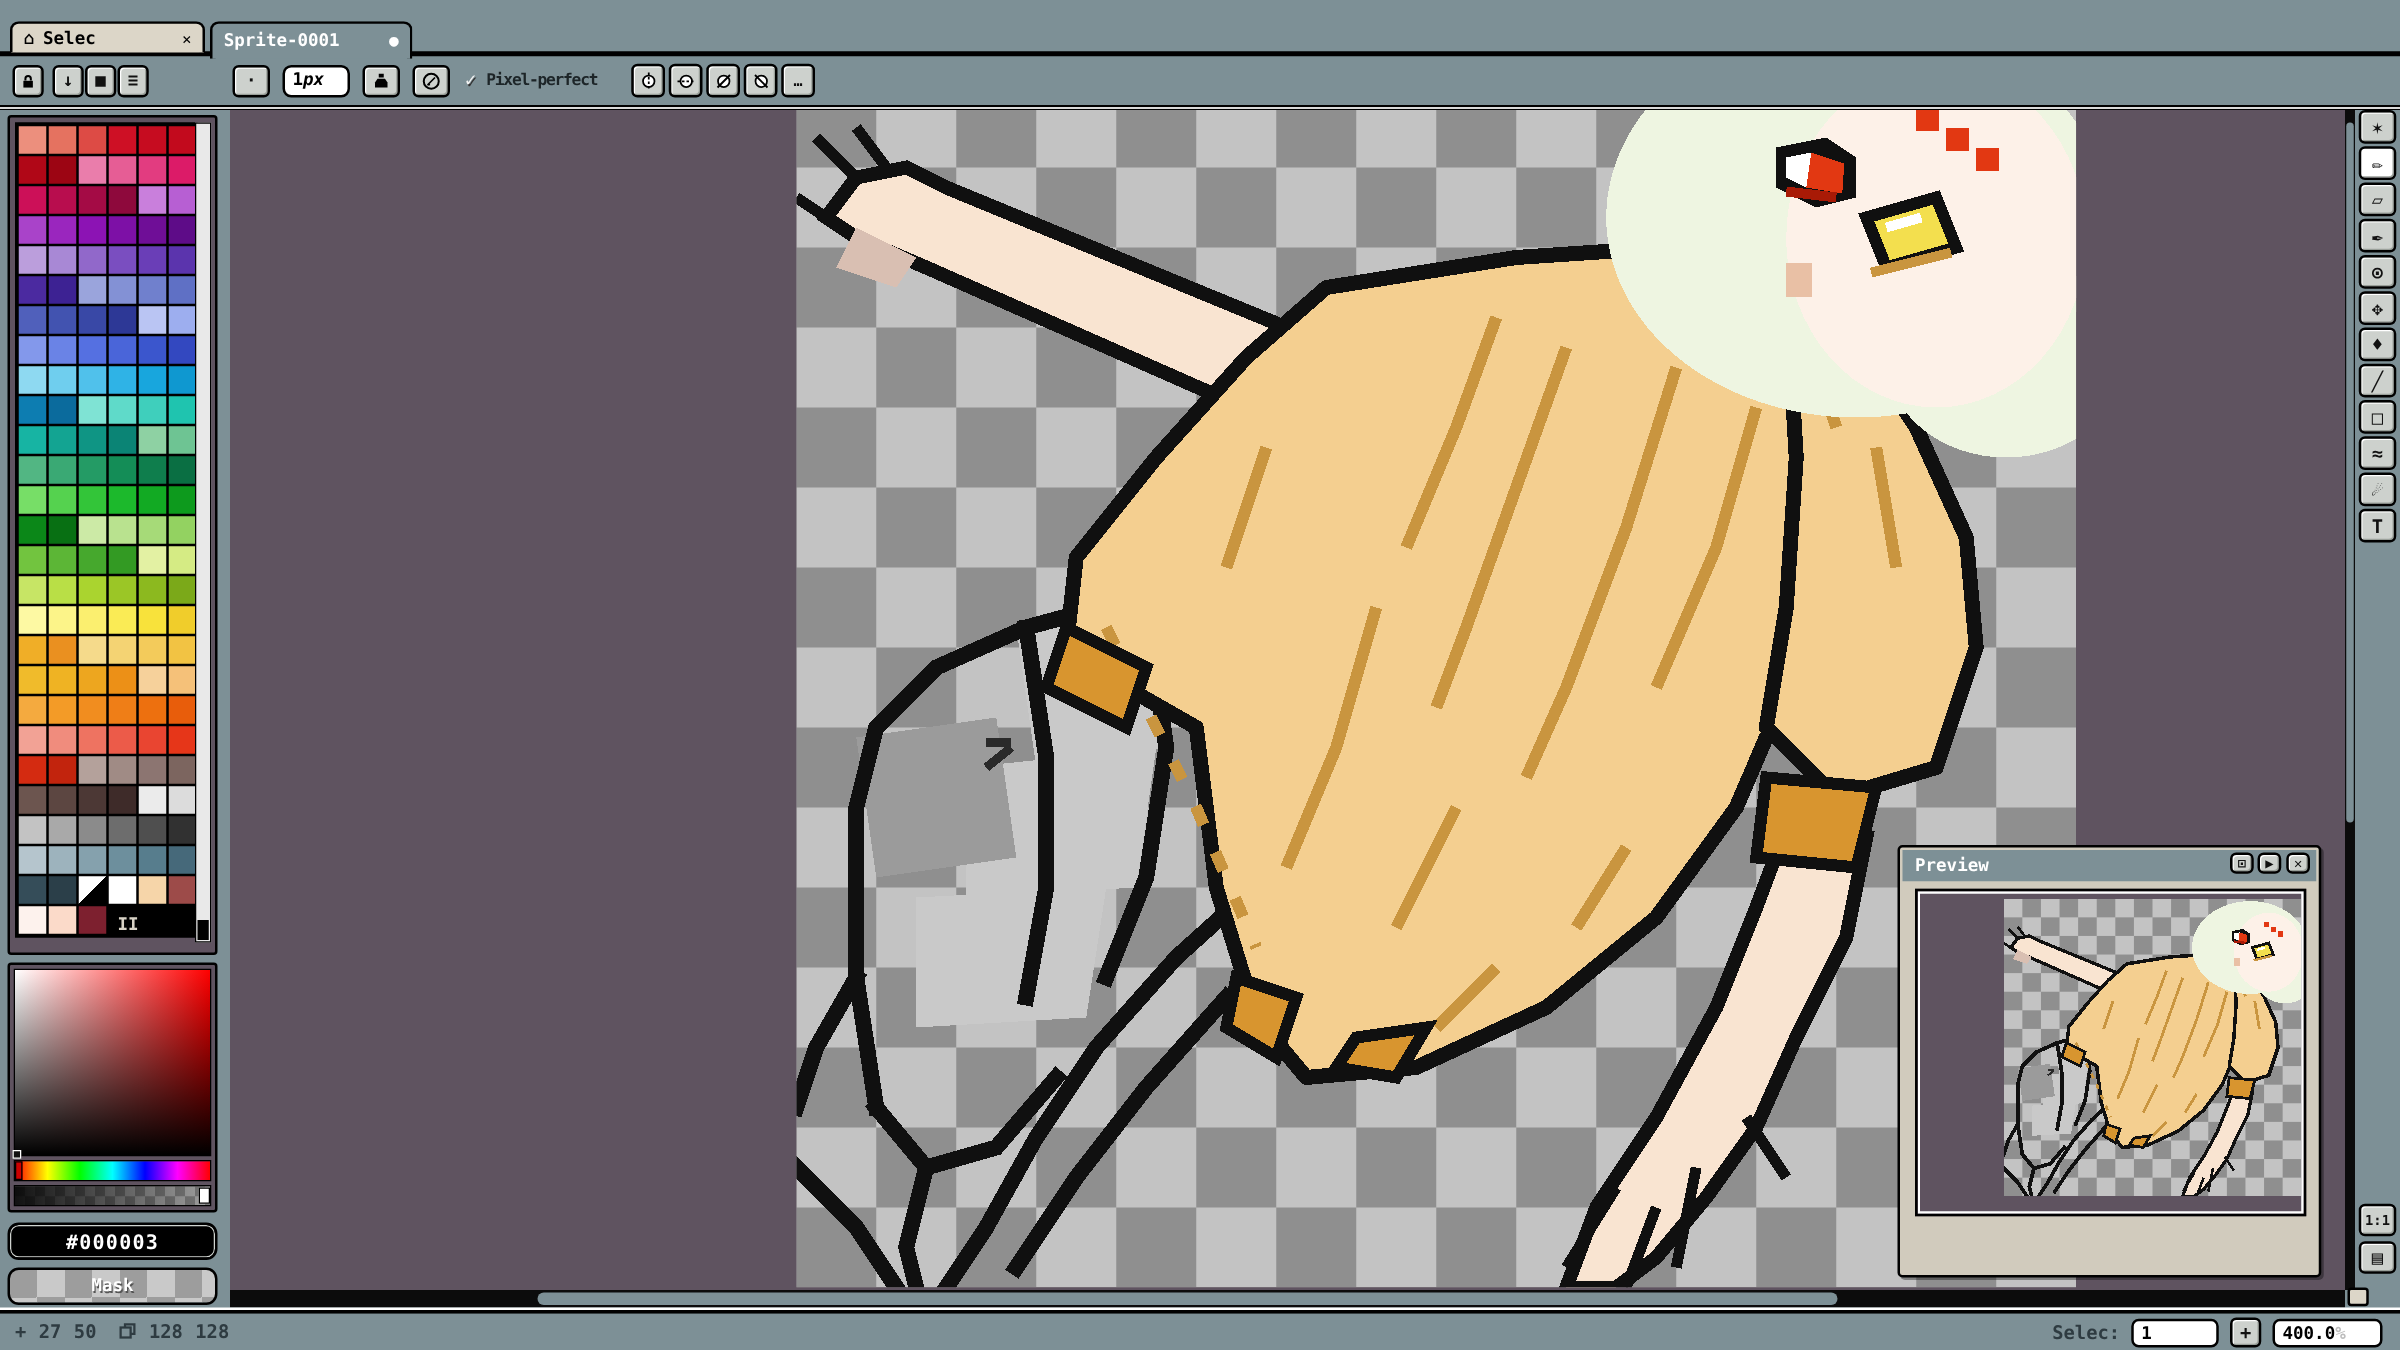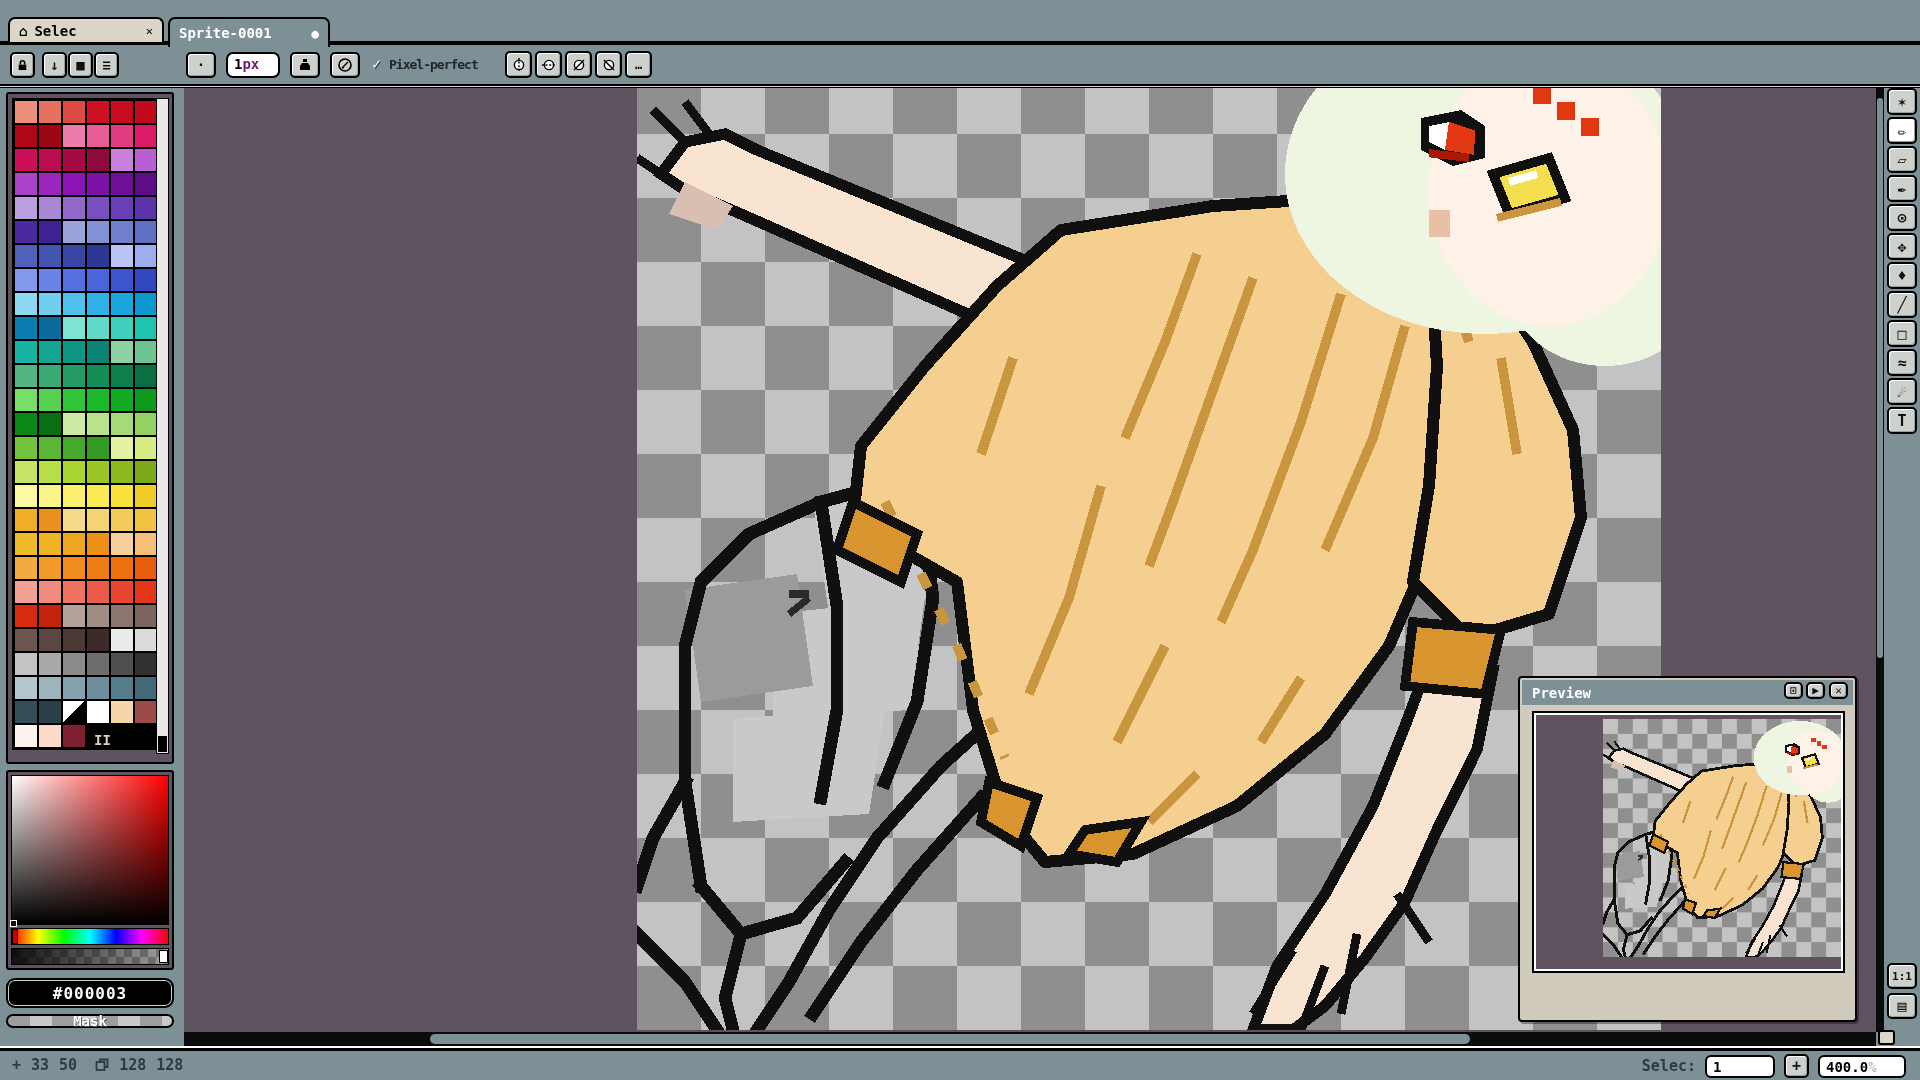--- a/index.html
+++ b/index.html
@@ -27,21 +27,21 @@
   
   #toolbar { position:absolute; left:0; top:45px; width:1920px; height:39px; background:var(--chrome); }
   .btn { background:var(--btn); border:2px solid #000; border-radius:5px;
          box-shadow:inset 1px 1px 0 #fff, inset -1px -1px 0 #9aa09a;
          display:flex; align-items:center; justify-content:center; color:#111; }
   .tb { position:absolute; top:7px; width:25px; height:26px; font-size:14px; }
   #btn-lock{left:10px;} #btn-drop{left:42px;} #btn-square{left:68px;} #btn-menu{left:94px;}
   #btn-brushsize { left:186px; width:30px; }
   #field-size { position:absolute; left:226px; top:7px; width:54px; height:26px; background:#fff;
                 border:2px solid #000; border-radius:7px; font-size:14px; padding:2px 0 0 6px; }
-  #field-size .unit { color:#701a75; }
+  #field-size .unit { color:#000000;font-style:italic; }
   #btn-ink { left:290px; width:30px; }
   #btn-dynamics { left:330px; width:30px; }
   #pixel-perfect { position:absolute; left:372px; top:10px; display:flex; gap:9px; align-items:center;
                    font-size:13px; color:#1d2528; letter-spacing:-1px; }
   #pixel-perfect .check { color:#f2f2f2; text-shadow:1px 1px 0 #333; font-size:15px; }
   .sym { position:absolute; top:6px; width:27px; height:27px; }
   #sym-0{left:505px;} #sym-1{left:535px;} #sym-2{left:565px;} #sym-3{left:595px;} #sym-4{left:625px; font-size:12px;}
   #toolbar-sep { position:absolute; left:0; top:84px; width:1920px; height:4px;
                  background:linear-gradient(#000 0 2px, #dadada 2px 3px, #000 3px 4px); z-index:1; }
 
@@ -67,21 +67,21 @@
   #hue-marker { position:absolute; left:0; top:0; width:6px; height:15px; background:#c00; border:1px solid #000; }
   #alpha-bar { position:relative; margin-top:3px; width:158px; height:17px; border:1px solid #000;
                background:linear-gradient(to right, rgba(0,0,0,0.9), rgba(0,0,0,0.05)),
                           repeating-conic-gradient(#a9a9a9 0% 25%, #7e7e7e 0% 50%);
                background-size:100% 100%, 16px 16px; }
   #alpha-marker { position:absolute; right:0; top:1px; width:9px; height:13px; background:#fff; border:1px solid #000; }
 
   #hex-button { position:absolute; left:6px; top:978px; width:168px; height:30px; background:#000; color:#fff;
                 border:2px solid #000; border-radius:9px; box-shadow:0 0 0 1px #cfd3cf inset;
                 display:flex; align-items:center; justify-content:center; font-size:16px; letter-spacing:1px; }
-  #mask-button { position:absolute; left:6px; top:1014px; width:168px; height:14px;
+  #mask-button { position:absolute; left:6px; top:1014px; width:168px; height:30px;
                  border:2px solid #000; border-radius:9px;
                  background:repeating-conic-gradient(#c9c9c9 0% 25%, #9d9d9d 0% 50%);
                  background-size:44px 44px; display:flex; align-items:center; justify-content:center;
                  color:#fff; font-size:14px; text-shadow:1px 1px 0 #555; }
 
   
   #canvas-viewport { position:absolute; left:184px; top:88px; width:1692px; height:944px;
                      background:var(--mauve); overflow:hidden; }
   #sprite-main { position:absolute; left:453px; top:-82px; width:1024px; height:1024px; }
   #vscroll { position:absolute; left:1876px; top:88px; width:8px; height:944px; background:#0c0c0c; }
@@ -556,21 +556,21 @@
   <div class="btn" id="btn-ratio">
     <span>1:1</span>
     </div>
   <div class="btn" id="btn-timeline">
     <span>▤</span>
     </div>
 
   <div id="statusbar">
     <div id="status-left">
       <span>+</span>
-      <span>33</span>
+      <span>27</span>
       <span>50</span>
       <svg width="14" height="14" viewBox="0 0 14 14" style="margin-left:8px">
         <rect x="1.5" y="4" width="8" height="8" fill="none" stroke="#2e3b41" stroke-width="1.8"></rect>
         <path d="M5,4 V1.5 H12.5 V9 H9.5" fill="none" stroke="#2e3b41" stroke-width="1.8"></path>
       </svg>
       <span>128</span>
       <span>128</span>
     </div>
     <div id="status-right">
       <span>Selec:</span>

